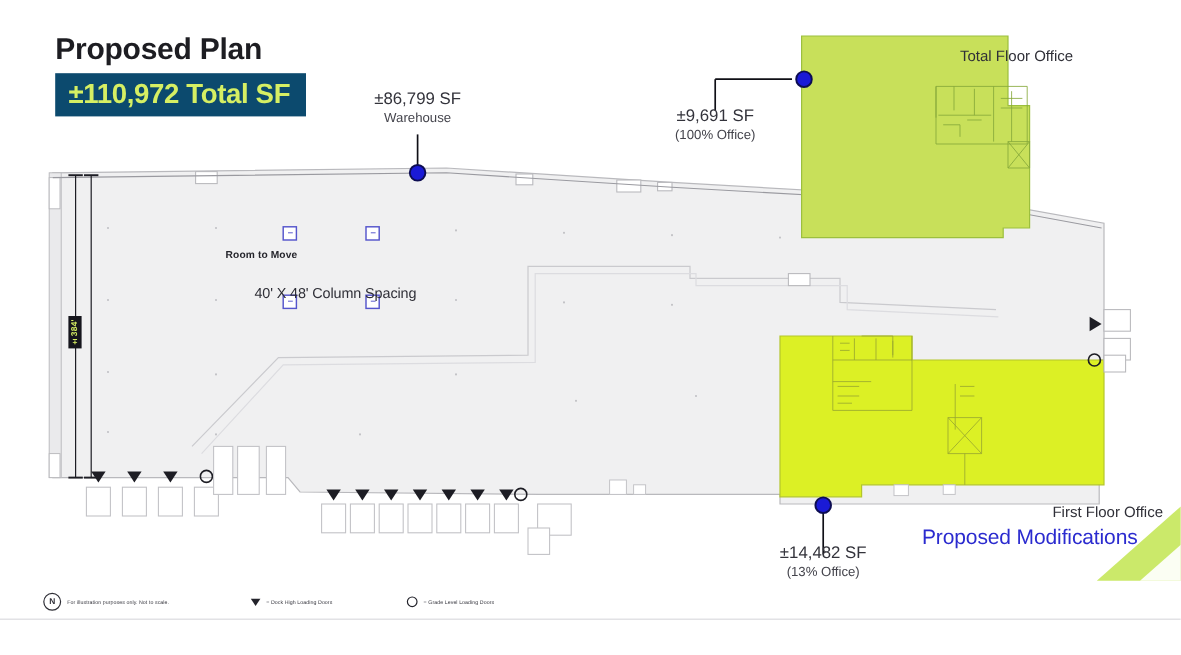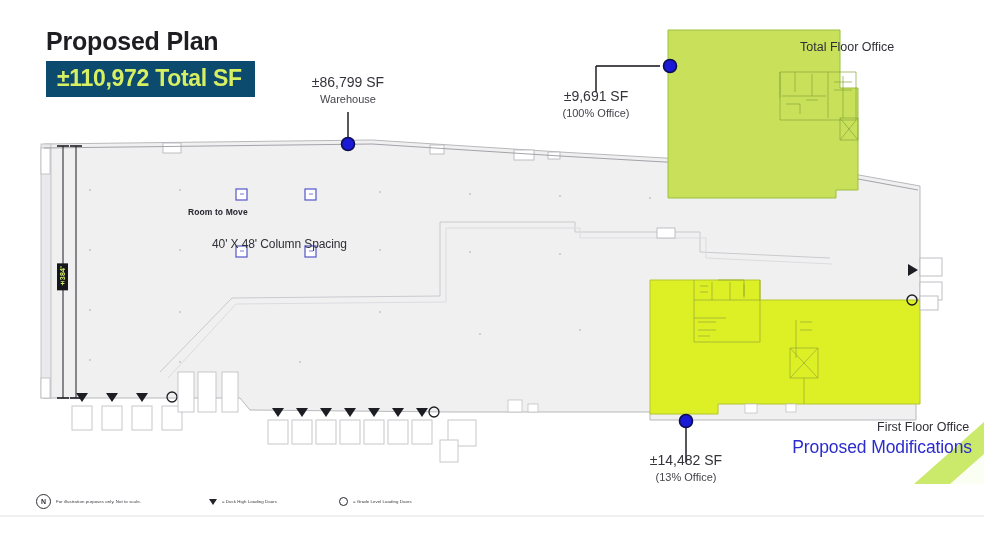--- a/index.html
+++ b/index.html
@@ -155,21 +155,21 @@
   }
   .circ-icon {
     width: 7px; height: 7px;
     border: 1.3px solid #23232b;
     border-radius: 50%;
   }
 
   
   #brand {
     position: absolute;
-    right: 12px;
+    right: 36px;
     bottom: 26px;
     z-index: 45;
     font-size: 17.5px;
     font-weight: 400;
     color: #2b2bcf;
     letter-spacing: -0.1px;
     white-space: nowrap;
   }
   #corner-accent {
     position: absolute;

